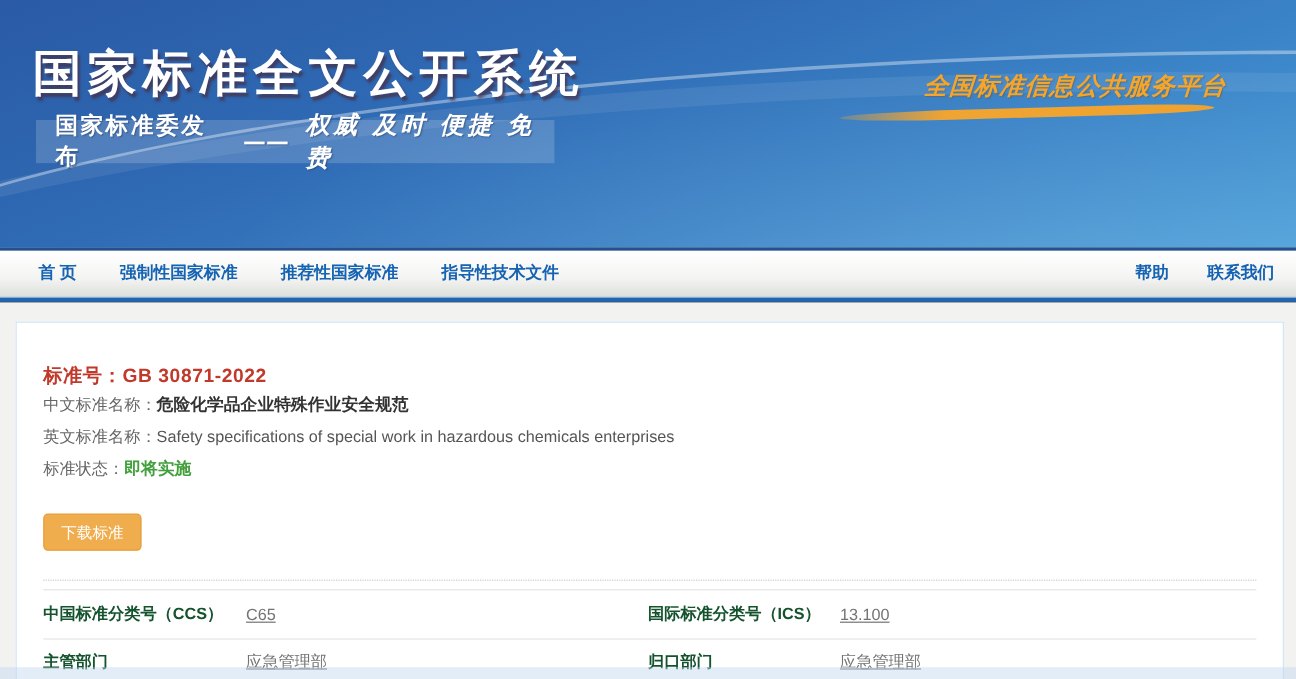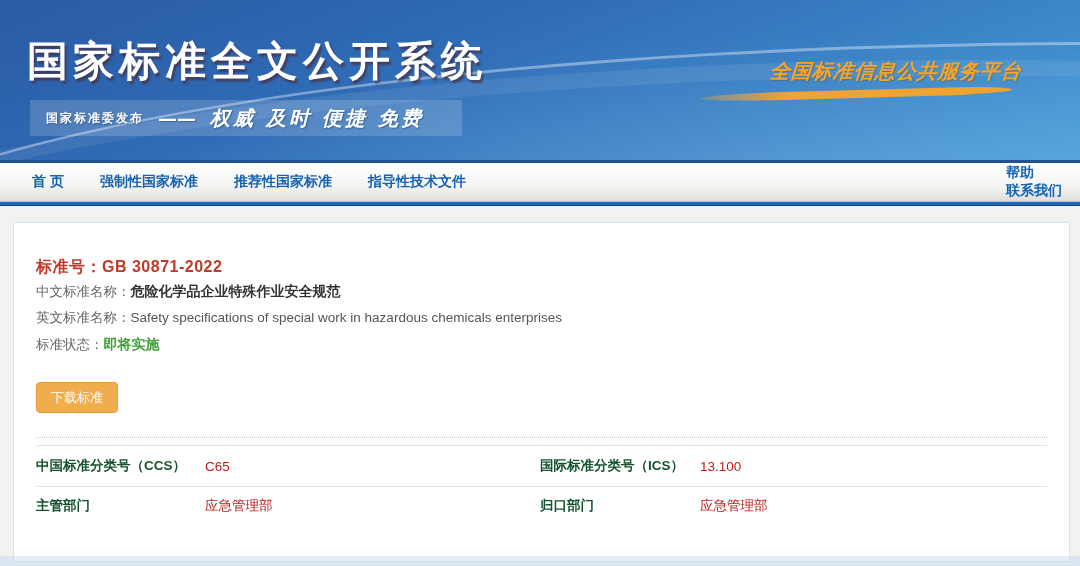--- a/index.html
+++ b/index.html
@@ -3,41 +3,41 @@
 <meta charset="utf-8">
 <style>
   html,body{margin:0;padding:0;}
   body{
     width:1080px;height:566px;overflow:hidden;position:relative;
     font-family:"Liberation Sans","DejaVu Sans",sans-serif;
     background:#f2f2f0;
   }
   
   .banner{
-    position:relative;height:160px;overflow:hidden;
+    position:relative;height:206px;overflow:hidden;
     background:
       radial-gradient(ellipse at 78% 130%, rgba(255,255,255,.14), rgba(255,255,255,0) 58%),
       linear-gradient(160deg,#2a5aa5 0%,#2f6ab4 35%,#3c86c9 72%,#499ed8 100%);
   }
   .arc{position:absolute;border-radius:50%;pointer-events:none;}
   .arc-a{width:2600px;height:470px;left:-200px;top:42px;border:3px solid rgba(255,255,255,.38);}
   .arc-b{width:2600px;height:520px;left:-340px;top:60px;border:16px solid rgba(255,255,255,.08);}
   .banner-title{
     position:absolute;left:27px;top:34px;
     font-size:41px;font-weight:bold;color:#ffffff;letter-spacing:5px;
     text-shadow:2px 3px 2px rgba(75,35,45,.6);
   }
   .sub-band{
     position:absolute;left:30px;top:100px;width:432px;height:36px;
     background:rgba(255,255,255,.17);
     display:flex;align-items:center;padding-left:16px;box-sizing:border-box;
     color:#ffffff;font-family:"DejaVu Serif","Liberation Serif",serif;
     text-shadow:1px 1px 1px rgba(40,60,100,.5);
   }
-  .sub-left{font-size:12px;font-weight:bold;letter-spacing:2px;}
+  .sub-left{font-size:19px;font-weight:bold;letter-spacing:2px;}
   .sub-dash{font-size:19px;font-weight:bold;margin:0 14px;}
   .sub-slogan{font-size:20px;font-weight:bold;font-style:italic;letter-spacing:3px;}
   .platform{
     position:absolute;left:770px;top:58px;width:250px;
     font-family:"DejaVu Serif","Liberation Serif",serif;
     font-size:20px;font-weight:bold;font-style:italic;letter-spacing:1px;
     color:#f5a62a;transform:skewX(-4deg);
     text-shadow:1px 1px 1px rgba(120,70,0,.35);
     white-space:nowrap;
   }
@@ -51,21 +51,21 @@
   .nav-strip-top{height:3px;background:#24508e;}
   .navbar{
     height:38px;display:flex;align-items:center;
     background:linear-gradient(#ffffff,#f4f4f2 60%,#dededb);
     padding:0 18px 0 32px;
   }
   .nav-item{
     font-size:14px;font-weight:bold;color:#1563b2;margin-right:36px;
     cursor:pointer;white-space:nowrap;
   }
-  .nav-right{margin-left:auto;display:flex;flex-direction:column;}
+  .nav-right{margin-left:auto;display:flex;}
   .nav-right .nav-item{margin-right:0;margin-left:32px;}
   .nav-strip-sep{height:1px;background:#b9c6d4;}
   .nav-strip-blue{height:3px;background:#1b66b5;}
   .nav-strip-dark{height:1px;background:#1a3f6d;}
   
   .page{padding-top:16px;}
   .card{
     margin-left:13px;width:1057px;box-sizing:border-box;
     background:#ffffff;border:1px solid #cfe6f4;
     padding:34px 22px 0 22px;min-height:340px;
@@ -87,21 +87,21 @@
   .dotted-sep{margin-top:24px;border-top:1px dotted #c9c9c9;}
   .info-table{margin-top:7px;border-top:1px solid #e4e4e4;}
   .info-row{
     display:grid;grid-template-columns:169px 335px 160px 1fr;
     align-items:center;height:38px;border-bottom:1px solid #e4e4e4;
     font-size:13.5px;
   }
   .info-row.first{height:40px;}
   .info-row:last-child{border-bottom:none;}
   .cell-label{font-weight:bold;color:#14532d;}
-  .cell-value{color:#b91c1c;}
+  .cell-value{color:#737373;text-decoration:underline;}
   .bottom-tint{
     position:absolute;left:0;top:556px;width:1080px;height:10px;
     background:rgba(190,216,240,.45);
   }
 </style>
 </head>
 <body>
 
 <div class="banner">
   <div class="arc arc-b"></div>

